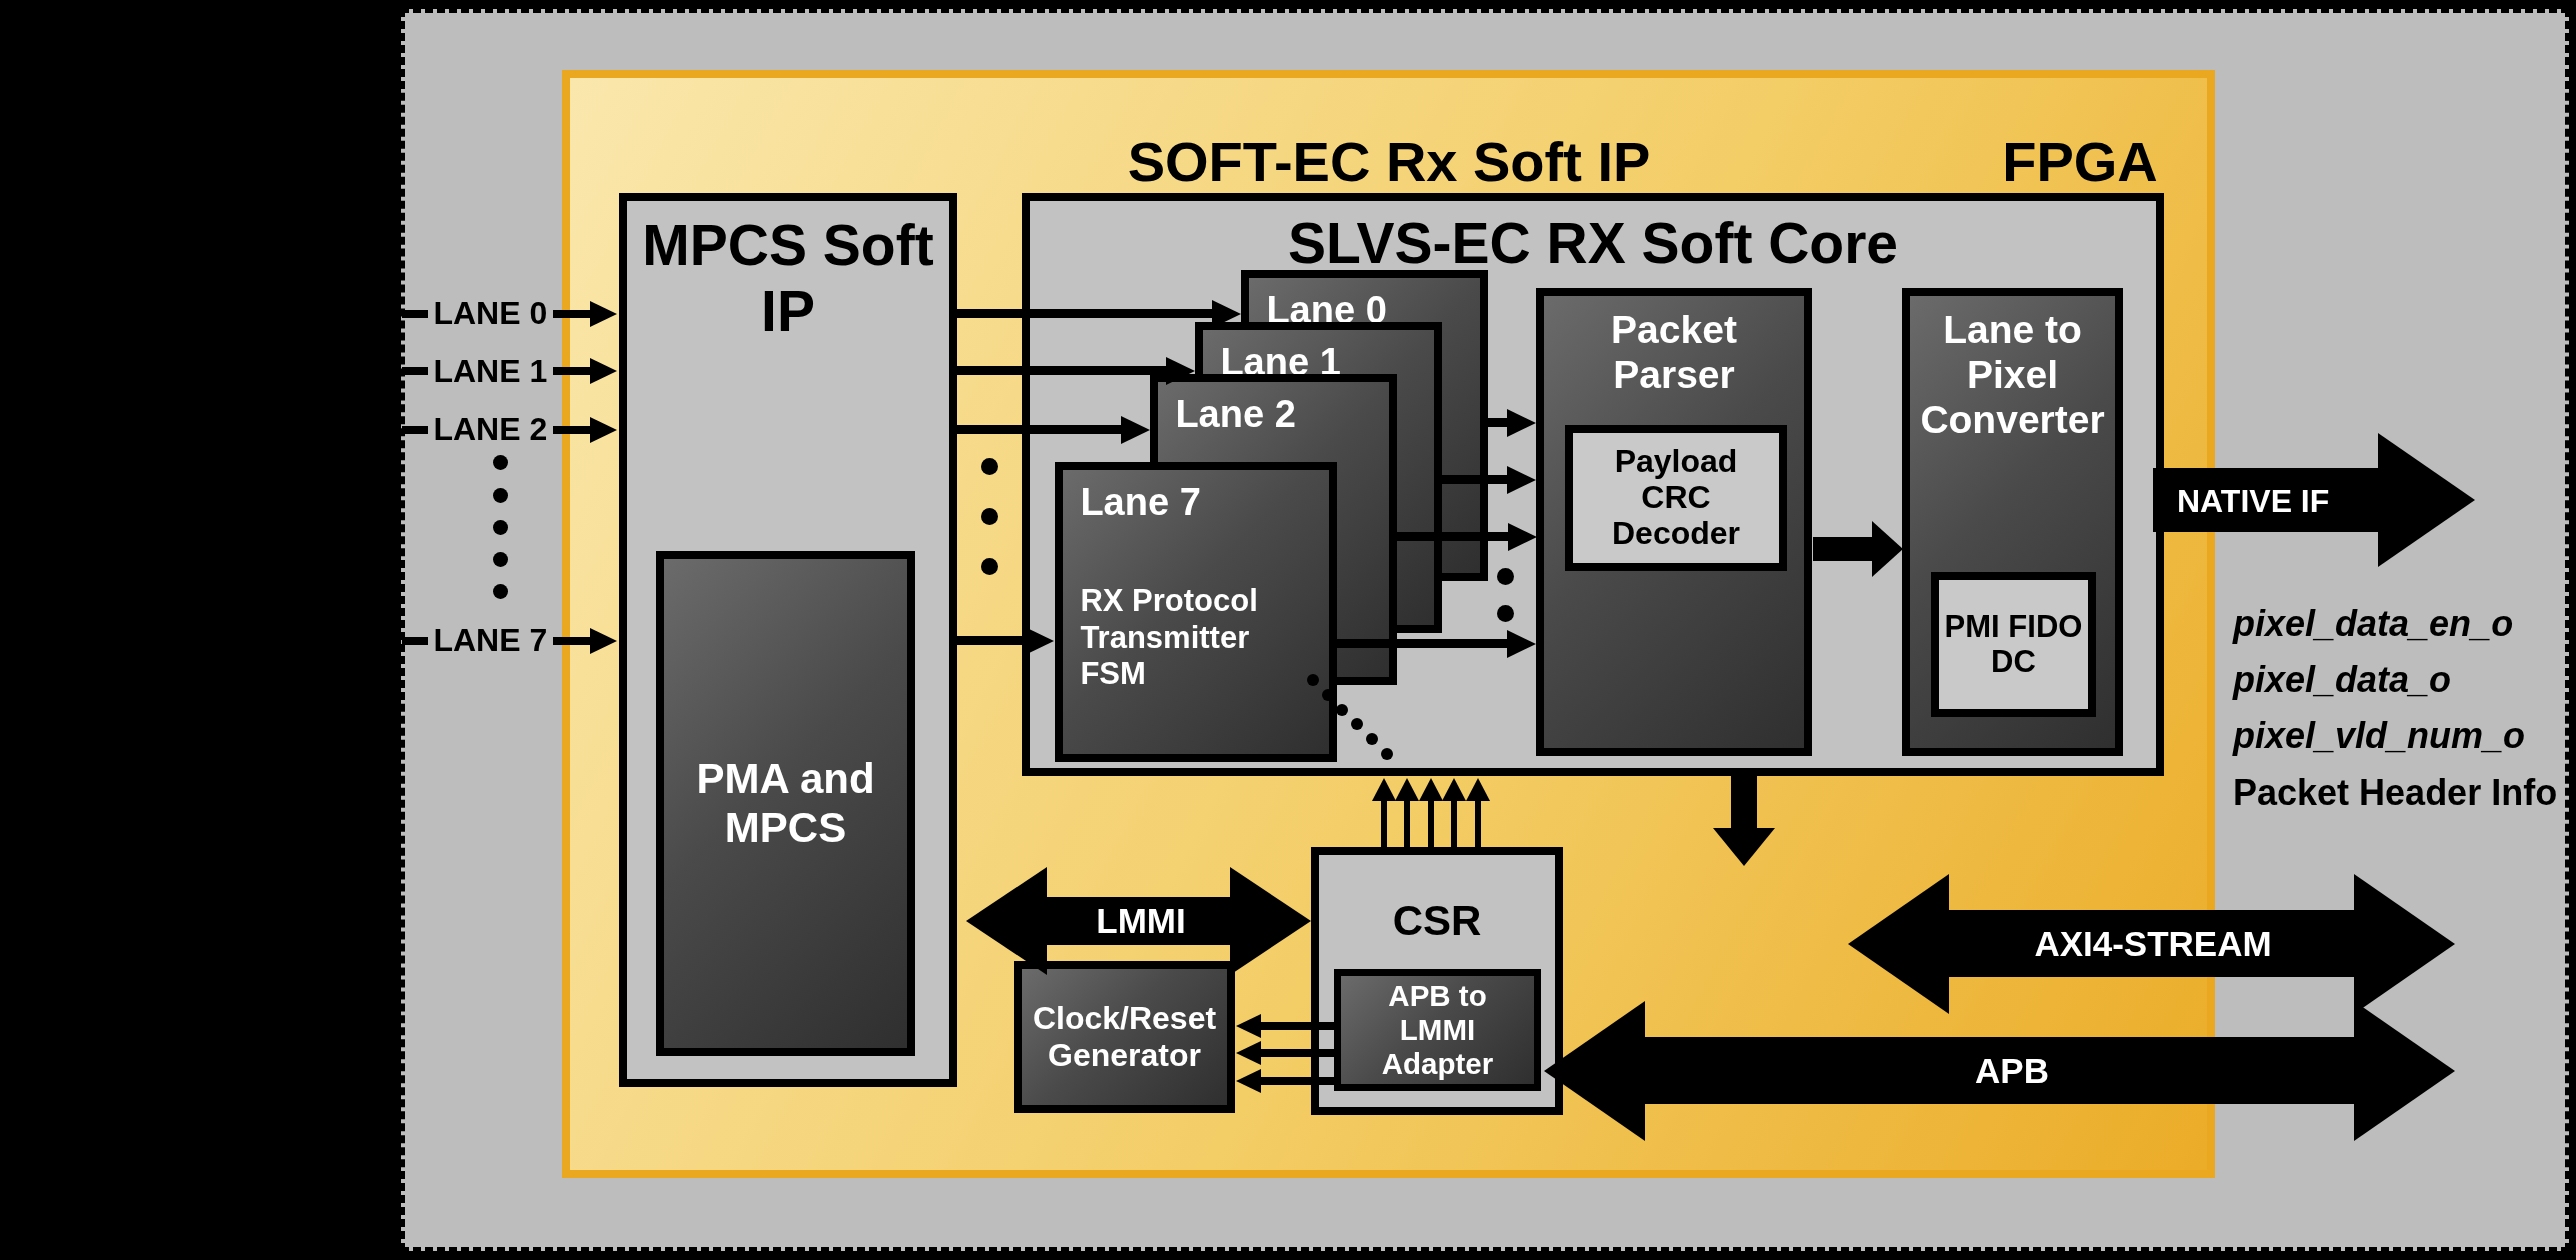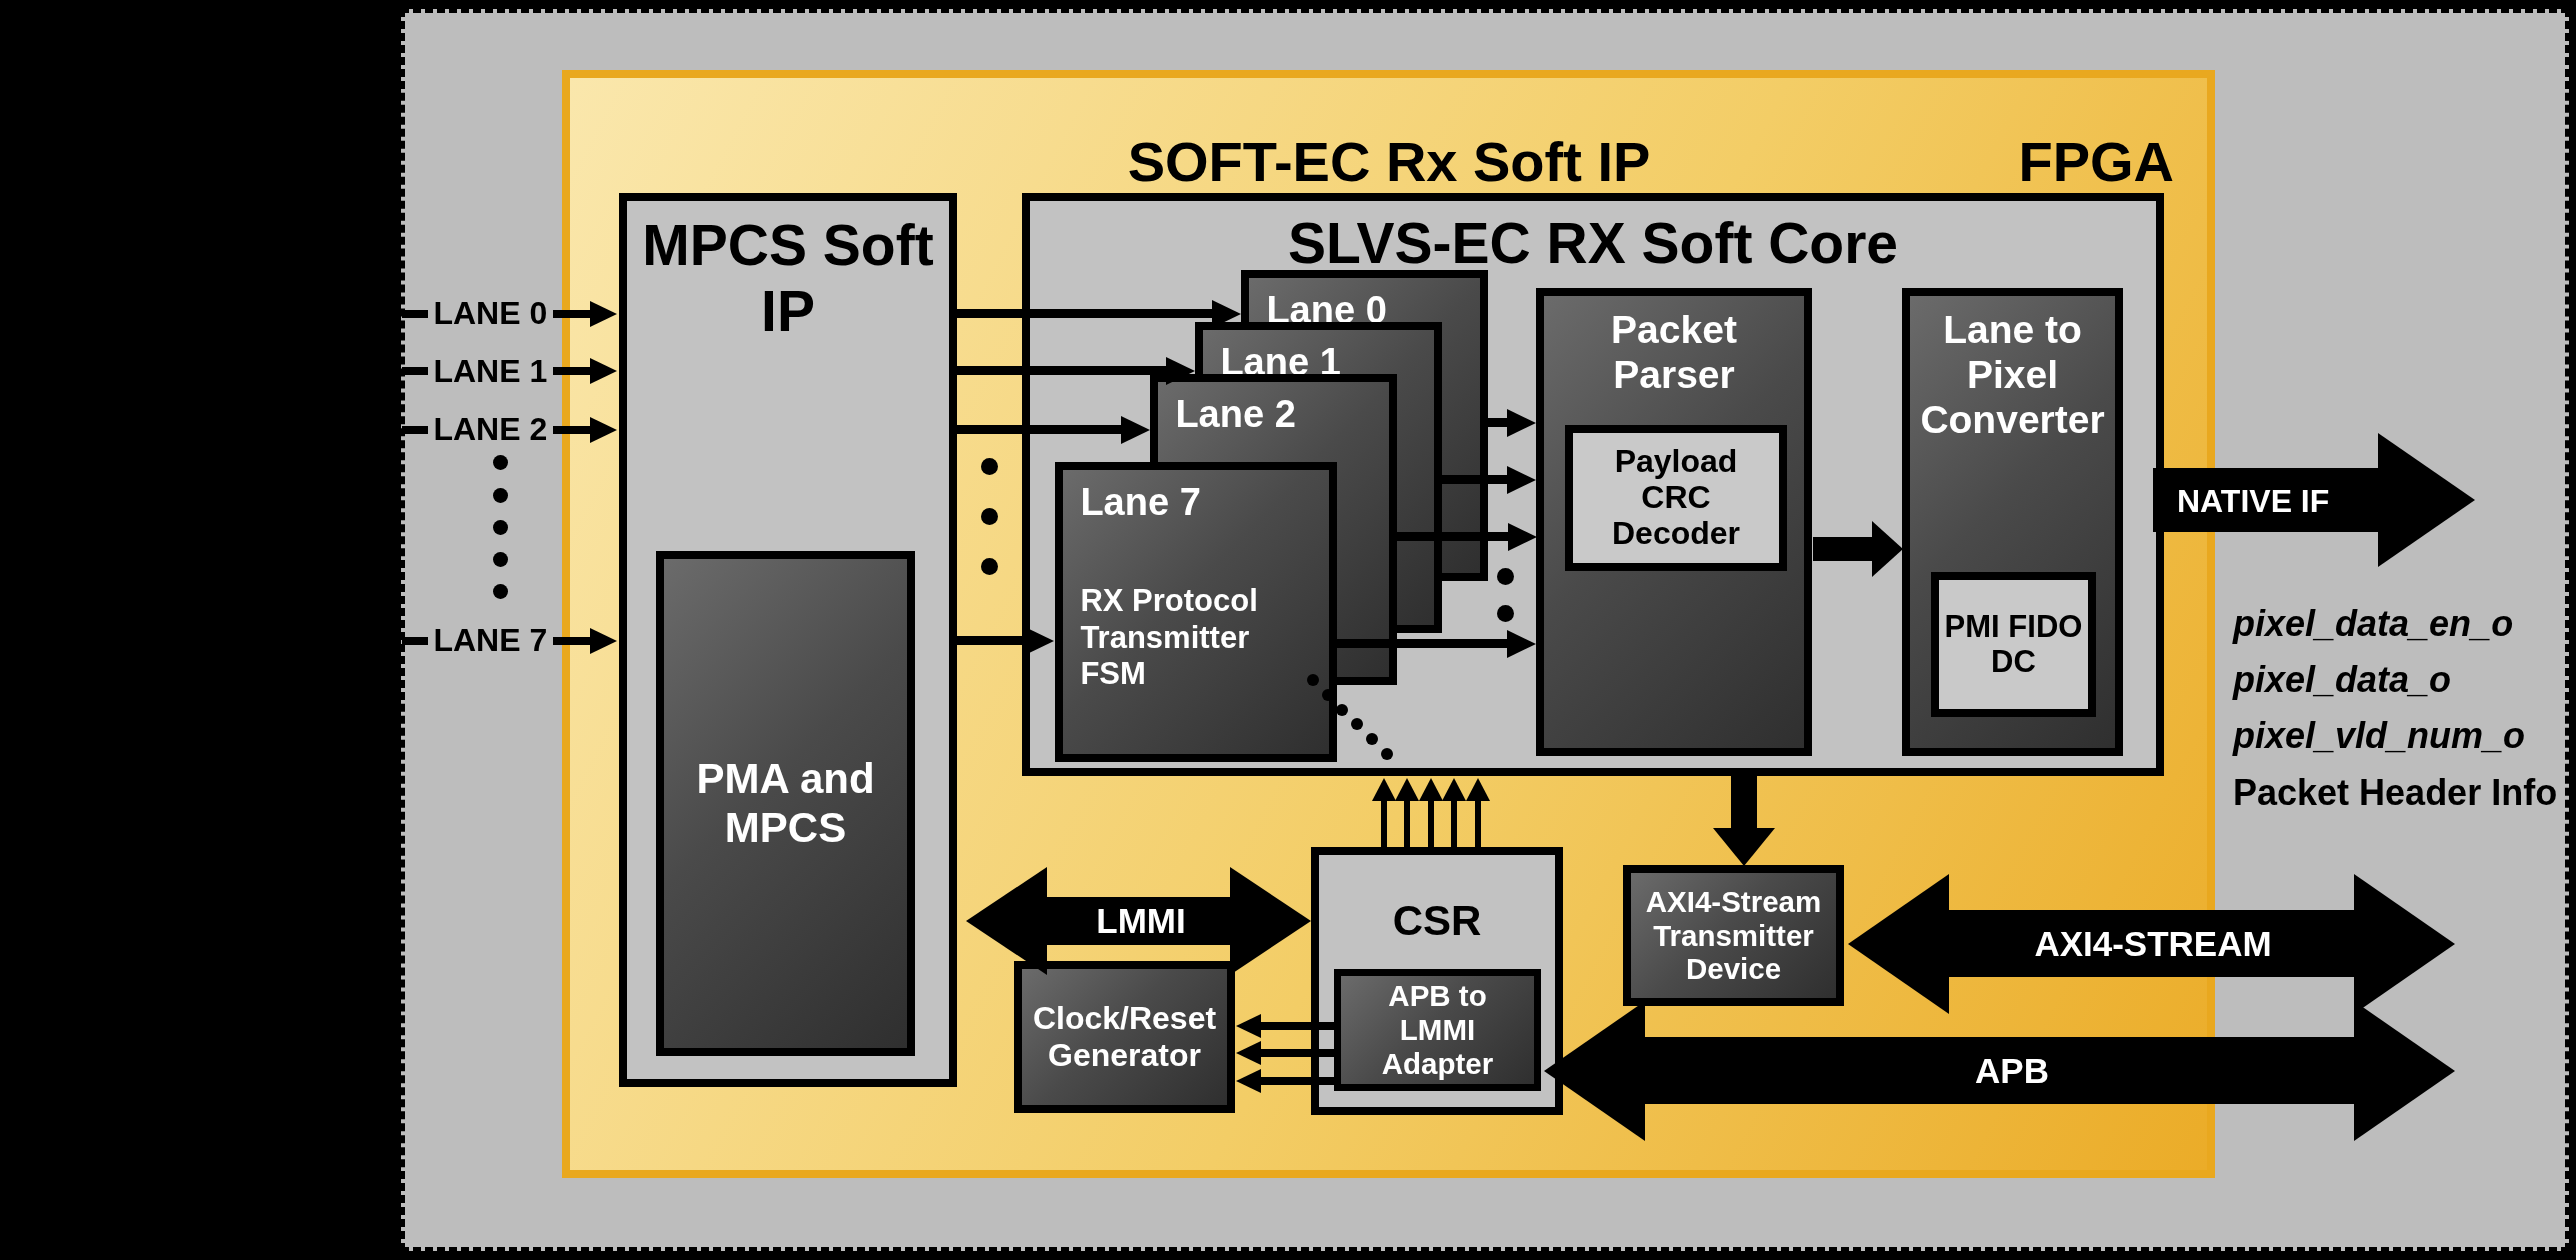--- a/index.html
+++ b/index.html
@@ -44,21 +44,21 @@
 </head>
 <body>
 
 <div class="canvas">
 
   <div class="abs fpga-area"></div>
 
   <div class="abs ip-box"></div>
 
   <div class="abs title-lg" style="left:1020px;top:129px;width:738px;text-align:center;">SOFT-EC Rx Soft IP</div>
-  <div class="abs title-lg" style="left:1986px;top:129px;width:188px;text-align:right;">FPGA</div>
+  <div class="abs title-lg" style="left:1986px;top:129px;width:188px;text-align:center;">FPGA</div>
 
   <div class="abs gray-box" style="left:619px;top:193px;width:338px;height:894px;">
     <div class="box-title" style="padding-top:10.7px;">MPCS Soft IP</div>
   </div>
   <div class="abs dark-box centered" style="left:656px;top:551px;width:259px;height:505px;border-width:8.7px;">
     <div style="width:201px;font-size:42px;line-height:1.15;">PMA and MPCS</div>
   </div>
 
   <div class="abs gray-box" style="left:1022px;top:193px;width:1142px;height:583px;">
     <div class="box-title" style="padding-top:9.4px;">SLVS-EC RX Soft Core</div>
@@ -223,23 +223,20 @@
   <div class="varrow" style="left:1466px;top:778px;width:24px;height:70px;">
     <div class="tri" style="border-width:0 12px 23px 12px;border-color:transparent transparent #000 transparent;"></div>
     <div class="vshaft" style="width:6.7px;"></div>
   </div>
 
   <div class="varrow" style="left:1713px;top:775px;width:62px;height:91px;">
     <div class="vshaft" style="width:25.5px;"></div>
     <div class="tri" style="border-width:38px 31px 0 31px;border-color:#000 transparent transparent transparent;"></div>
   </div>
 
-  <div class="abs dark-box centered" style="left:1623px;top:865px;width:221px;height:141px;border-width:8px;">
-    <div style="width:195px;font-size:29.5px;line-height:1.15;">AXI4-Stream Transmitter Device</div>
-  </div>
 
   <div class="harrow" style="left:966px;top:867px;width:345px;height:107px;z-index:6;">
     <div class="tri" style="border-width:54px 81px 54px 0;border-color:transparent #000 transparent transparent;"></div>
     <div class="shaft" style="height:48px;"></div>
     <div class="tri" style="border-width:54px 0 54px 81px;border-color:transparent transparent transparent #000;"></div>
   </div>
   <div class="bus-label" style="left:1047px;top:897px;width:188px;line-height:47px;z-index:7;">LMMI</div>
 
   <div class="harrow" style="left:1848px;top:873px;width:607px;height:141px;z-index:6;">
     <div class="tri" style="border-width:70px 101px 70px 0;border-color:transparent #000 transparent transparent;"></div>

